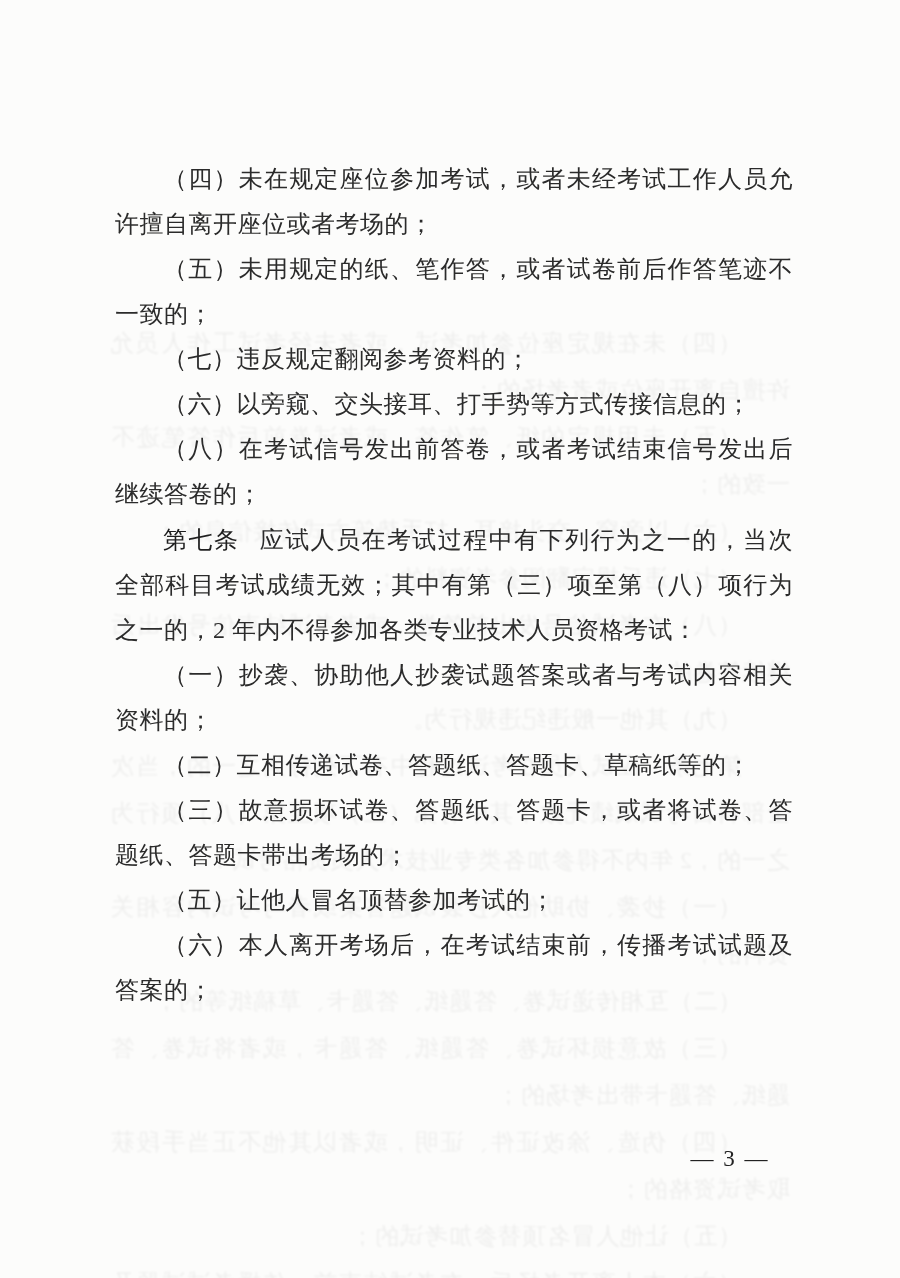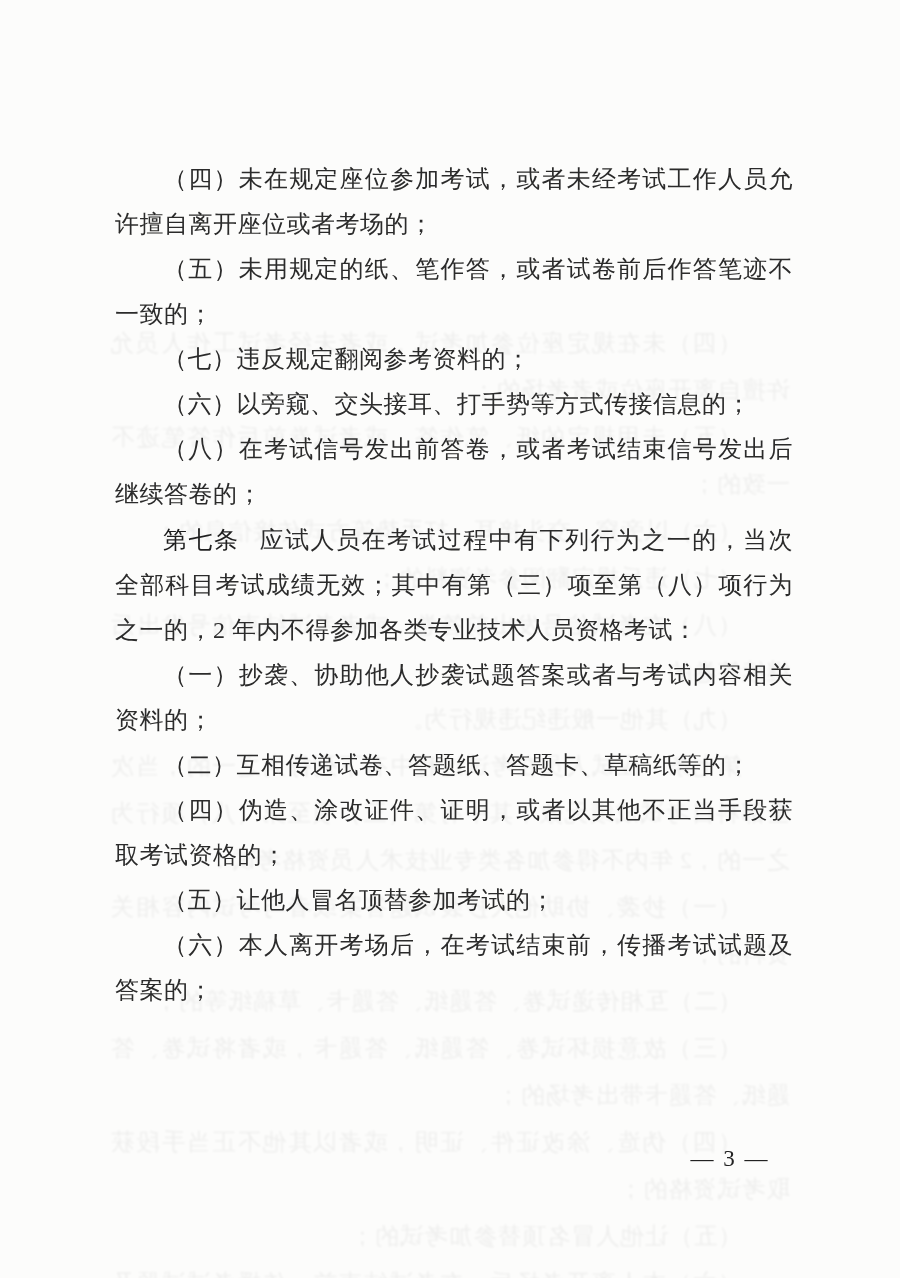--- a/index.html
+++ b/index.html
@@ -88,18 +88,18 @@
     </div>
   <div class="doc-body">
       <p class="para">（四）未在规定座位参加考试，或者未经考试工作人员允许擅自离开座位或者考场的；</p>
       <p class="para">（五）未用规定的纸、笔作答，或者试卷前后作答笔迹不一致的；</p>
       <p class="para">（七）违反规定翻阅参考资料的；</p>
       <p class="para">（六）以旁窥、交头接耳、打手势等方式传接信息的；</p>
       <p class="para">（八）在考试信号发出前答卷，或者考试结束信号发出后继续答卷的；</p>
       <p class="para"><span class="article-label">第七条</span>应试人员在考试过程中有下列行为之一的，当次全部科目考试成绩无效；其中有第（三）项至第（八）项行为之一的，2 年内不得参加各类专业技术人员资格考试：</p>
       <p class="para">（一）抄袭、协助他人抄袭试题答案或者与考试内容相关资料的；</p>
       <p class="para">（二）互相传递试卷、答题纸、答题卡、草稿纸等的；</p>
-      <p class="para">（四）伪造、涂改证件、证明，或者以其他不正当手段获取考试资格的；</p>
+      <p class="para">（三）故意损坏试卷、答题纸、答题卡，或者将试卷、答题纸、答题卡带出考场的；</p>
       <p class="para">（五）让他人冒名顶替参加考试的；</p>
       <p class="para">（六）本人离开考场后，在考试结束前，传播考试试题及答案的；</p>
     </div>
   <div class="page-number">— 3 —</div>
 </div>
 
 </body></html>

